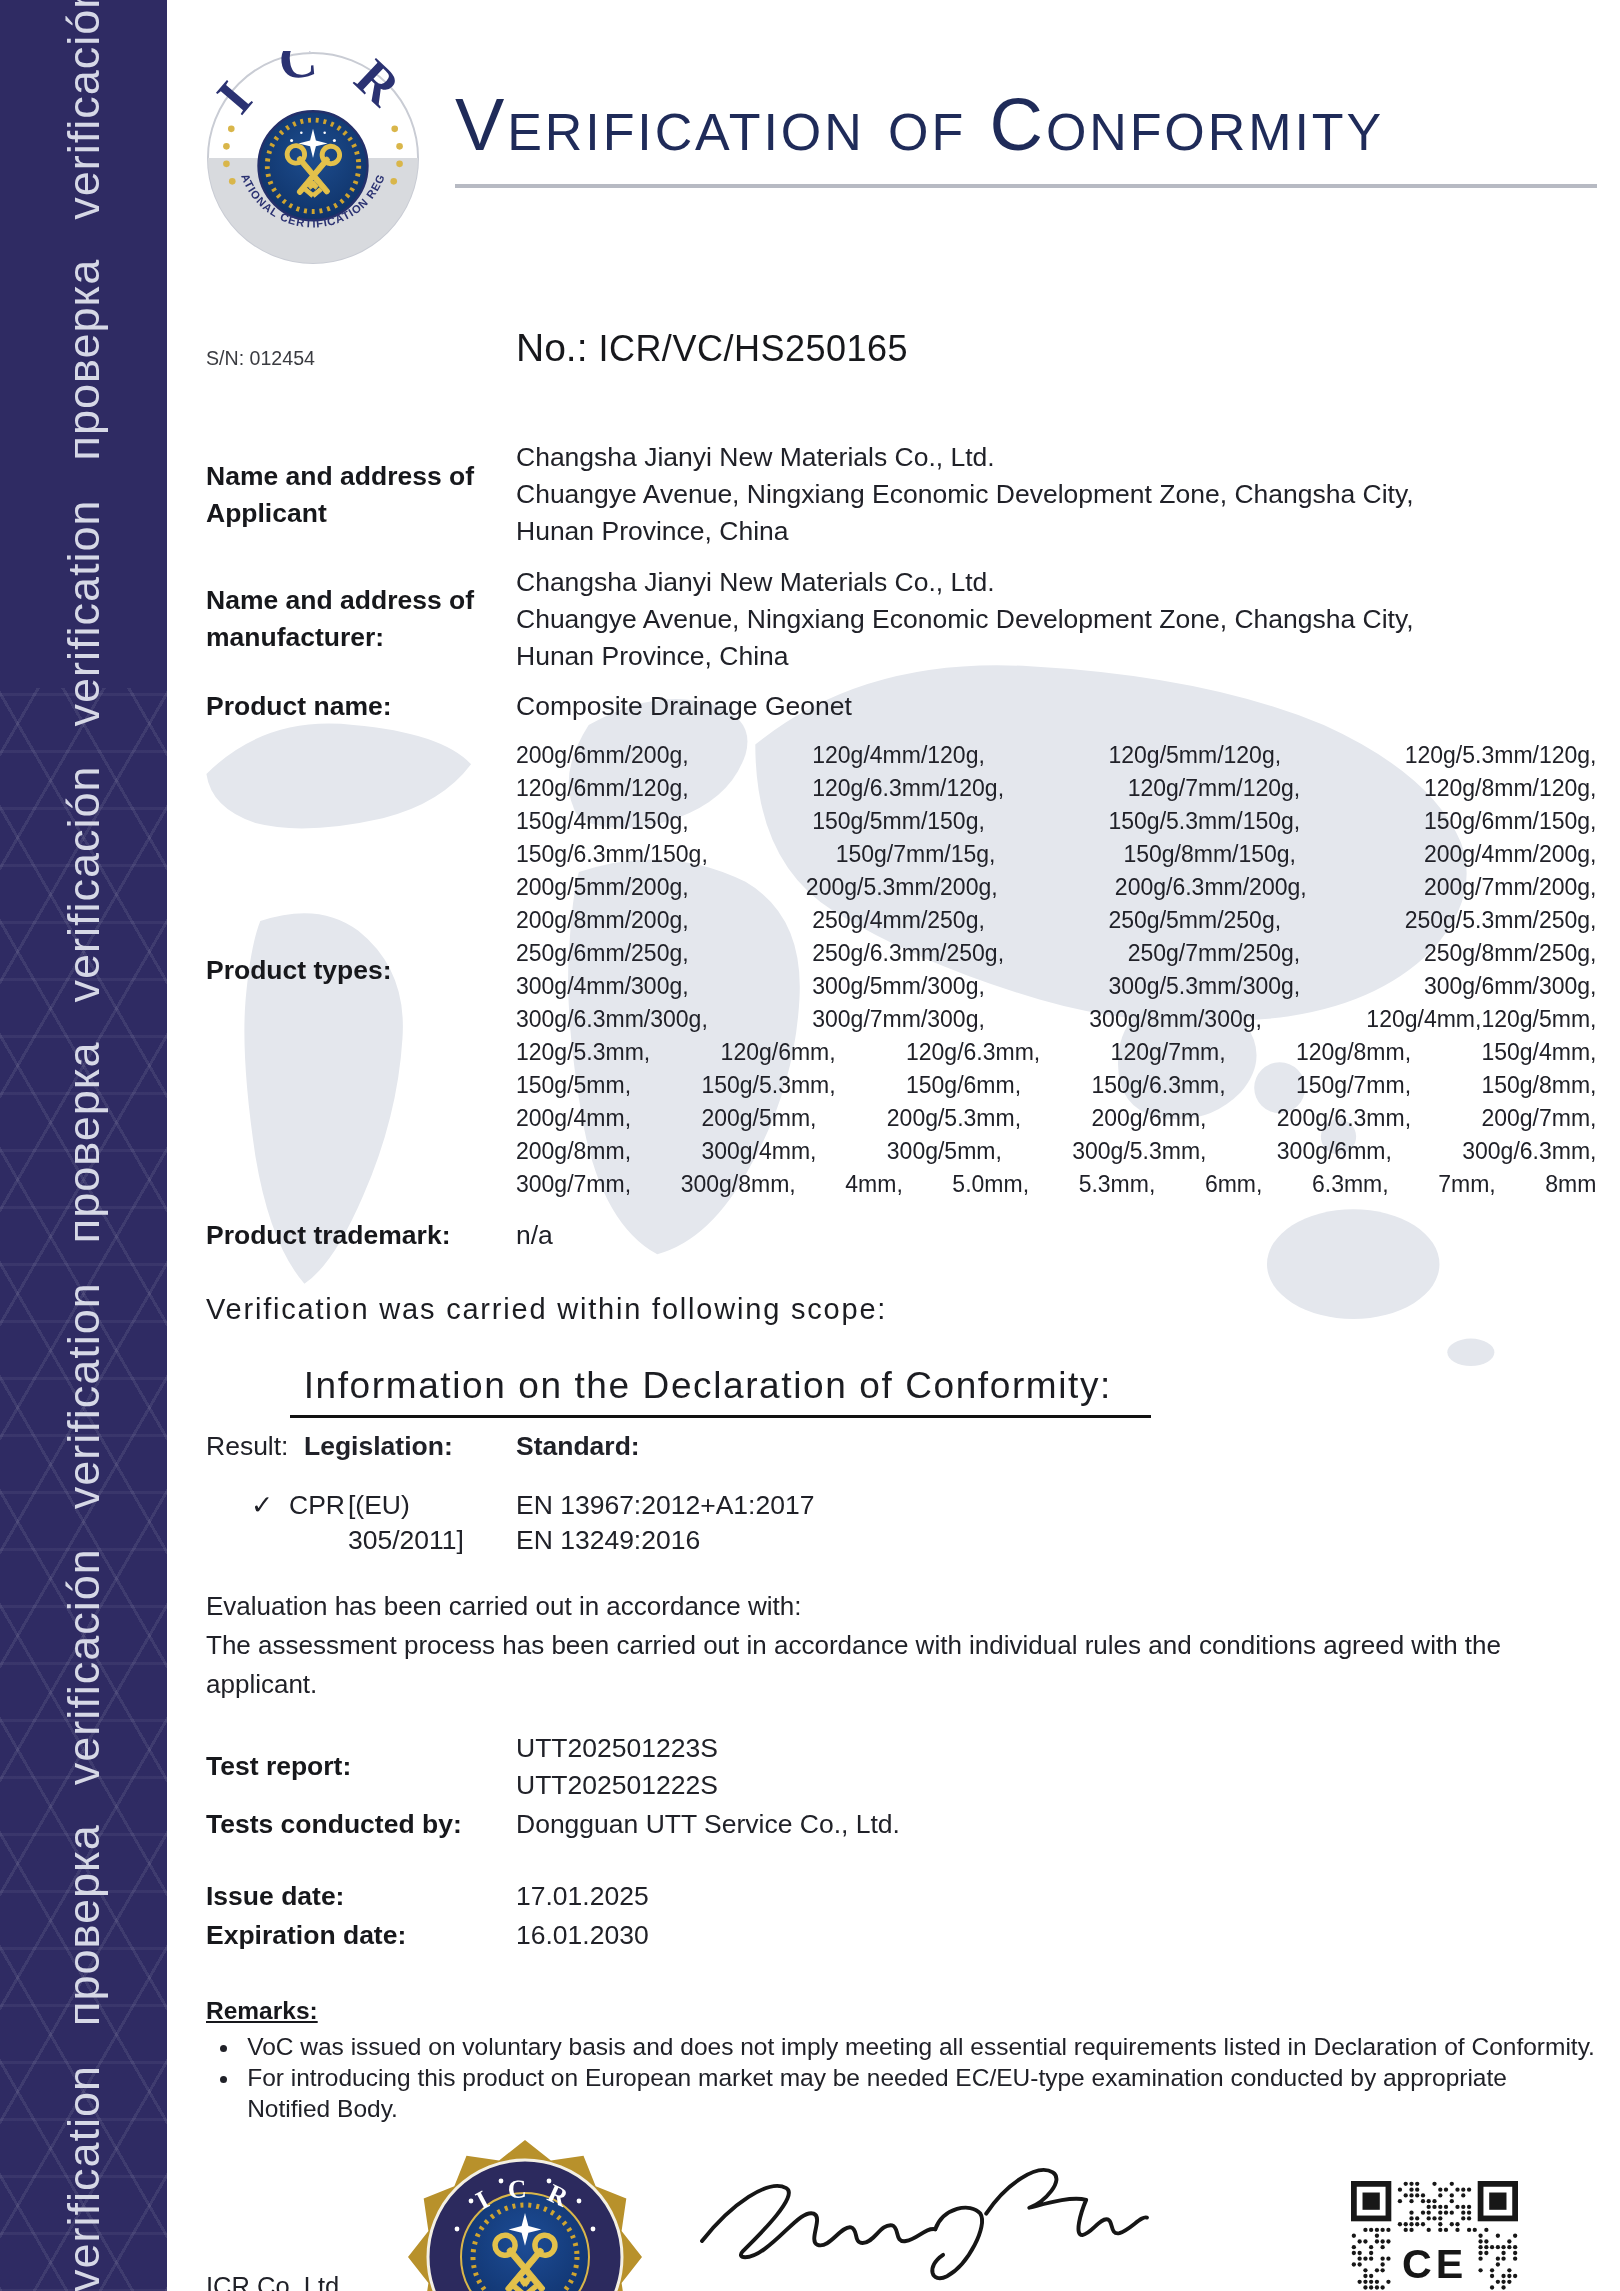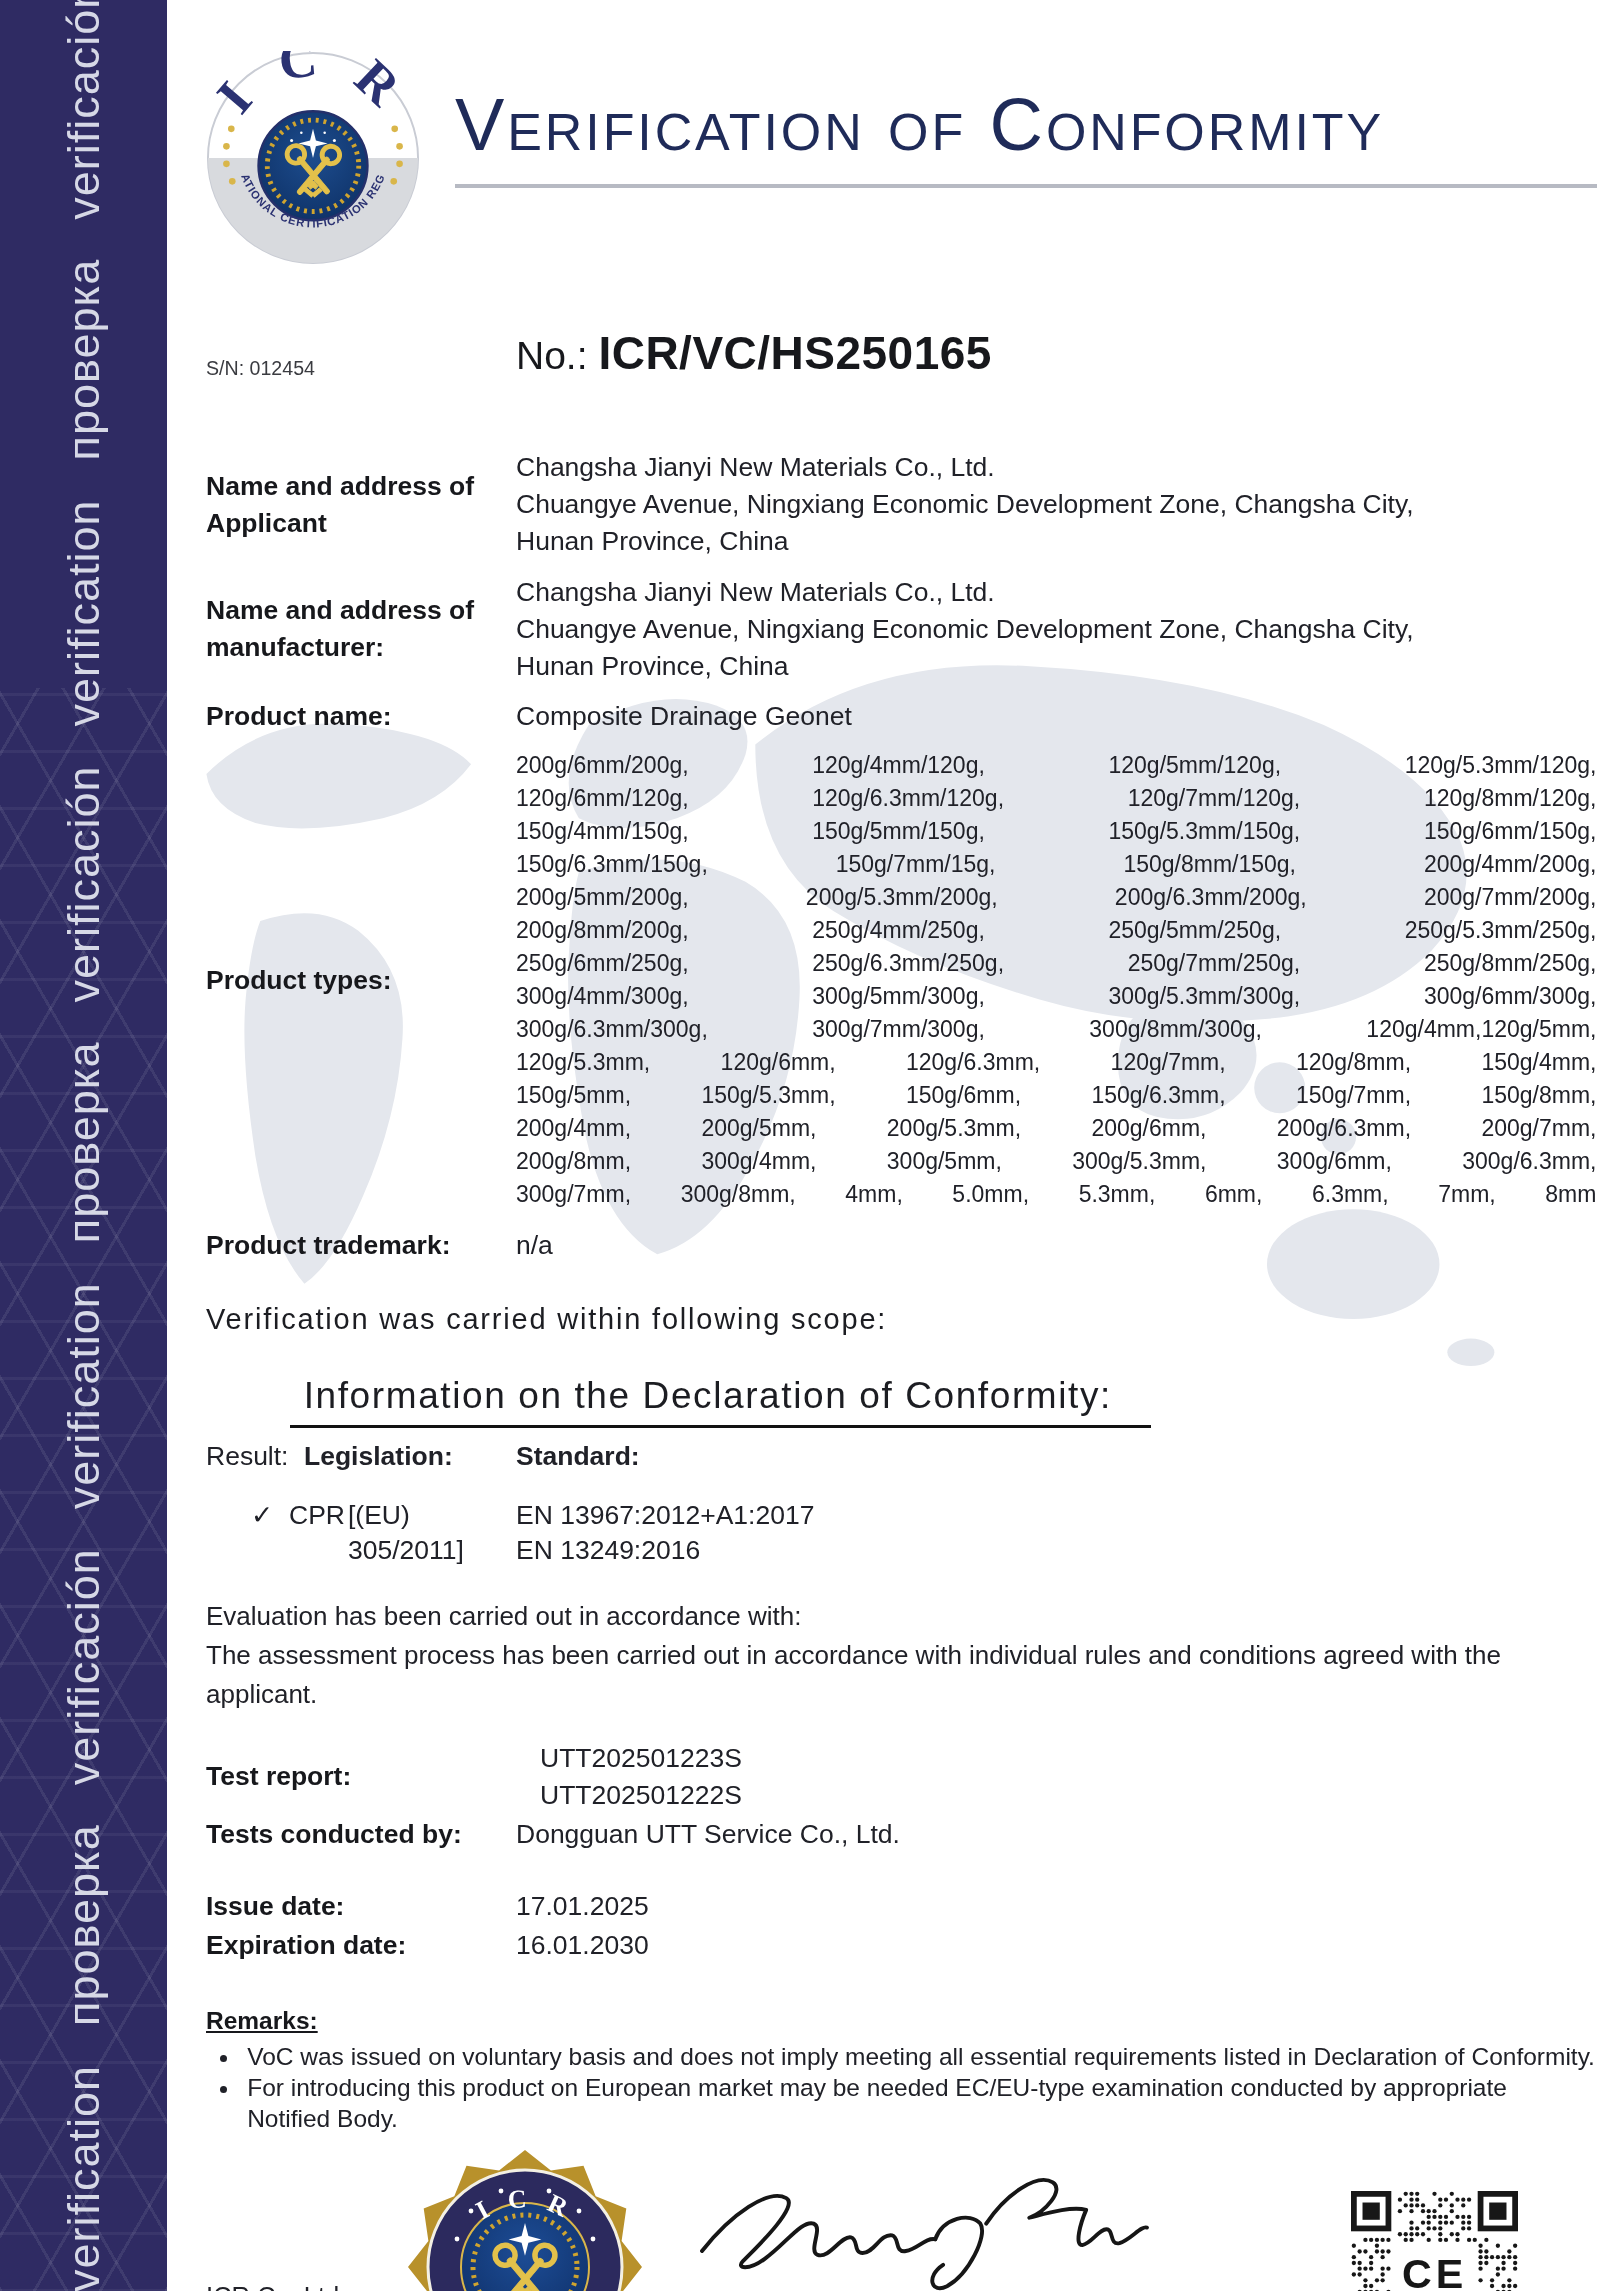--- a/index.html
+++ b/index.html
@@ -24,21 +24,21 @@
   .doc-header{display:flex;margin-top:51px;}
   .logo-box{flex:0 0 214px;}
   .title-col{flex:1;padding-left:35px;}
   .doc-title{margin:37px 0 0 0;font-weight:400;font-variant:small-caps;
              font-size:74px;line-height:1;color:#1f2b59;letter-spacing:2.9px;white-space:nowrap;}
   .title-rule{height:4.9px;background:#b7bac3;margin-top:21.6px;}
   
   .sn-row{display:flex;margin-top:57px;align-items:flex-end;}
   .sn{width:310px;font-size:19.6px;color:#3a3b40;}
   .doc-number{font-size:39px;color:#17181c;}
-  .doc-number b{font-size:46px;font-weight:700;letter-spacing:0.5px;}
+  .doc-number b{font-size:36px;font-weight:400;letter-spacing:0.5px;}
   
   .kv{display:flex;font-size:26.5px;line-height:37px;align-items:center;}
   .kv .lbl{width:310px;flex:0 0 310px;font-weight:700;color:#17181c;}
   .kv .val{flex:1;}
   .stack span{display:block;}
   .mt-lg{margin-top:69px;} .mt{margin-top:13.7px;} .mt-sm{margin-top:15.7px;}
   .types{width:851px;font-size:23px;line-height:33px;}
   .types-line{display:flex;justify-content:space-between;}
   .types-line span{white-space:nowrap;}
   
@@ -317,21 +317,21 @@
           <span>EN 13967:2012+A1:2017</span>
           <span>EN 13249:2016</span>
         </span>
     </div>
 
     <p class="assessment">
       <span>Evaluation has been carried out in accordance with:</span>
       <span>The assessment process has been carried out in accordance with individual rules and conditions agreed with the applicant.</span>
     </p>
 
-    <div class="kv" style="margin-top:21.6px;gap:24px;">
+    <div class="kv" style="margin-top:21.6px;">
       <div class="lbl">Test report:</div>
       <div class="val stack">
           <span>UTT202501223S</span>
           <span>UTT202501222S</span>
         </div>
     </div>
     <div class="kv" style="margin-top:2px;">
       <div class="lbl">Tests conducted by:</div>
       <div class="val">Dongguan UTT Service Co., Ltd.</div>
     </div>

